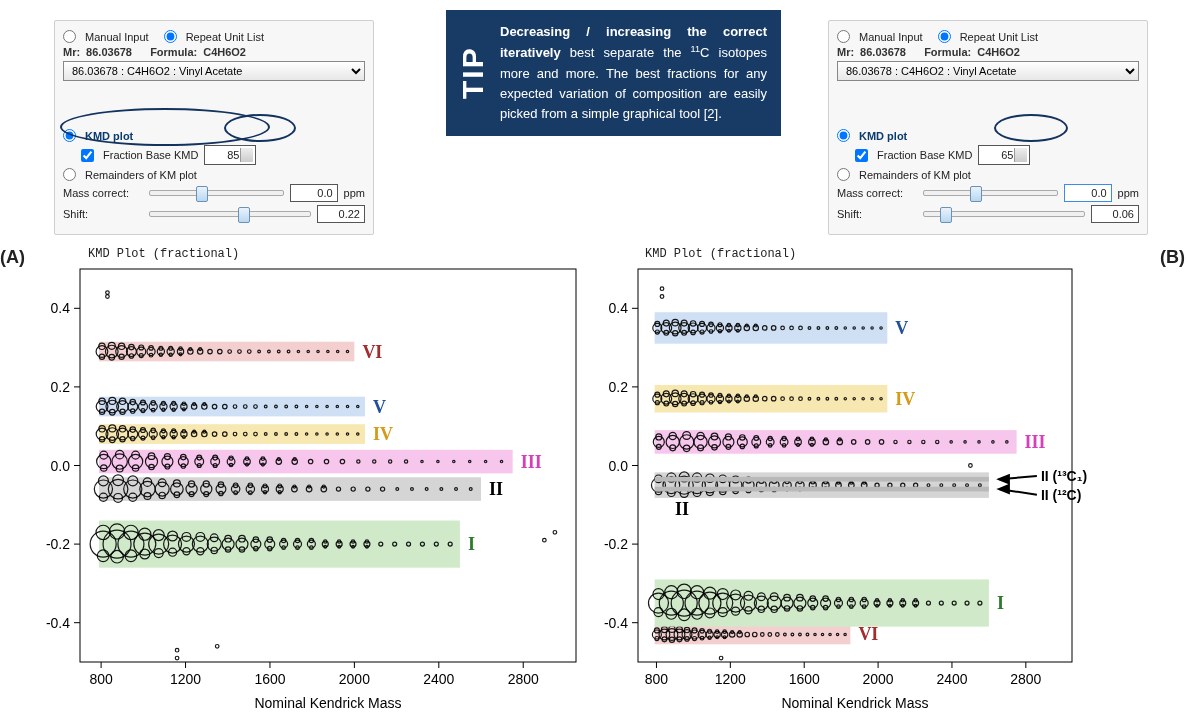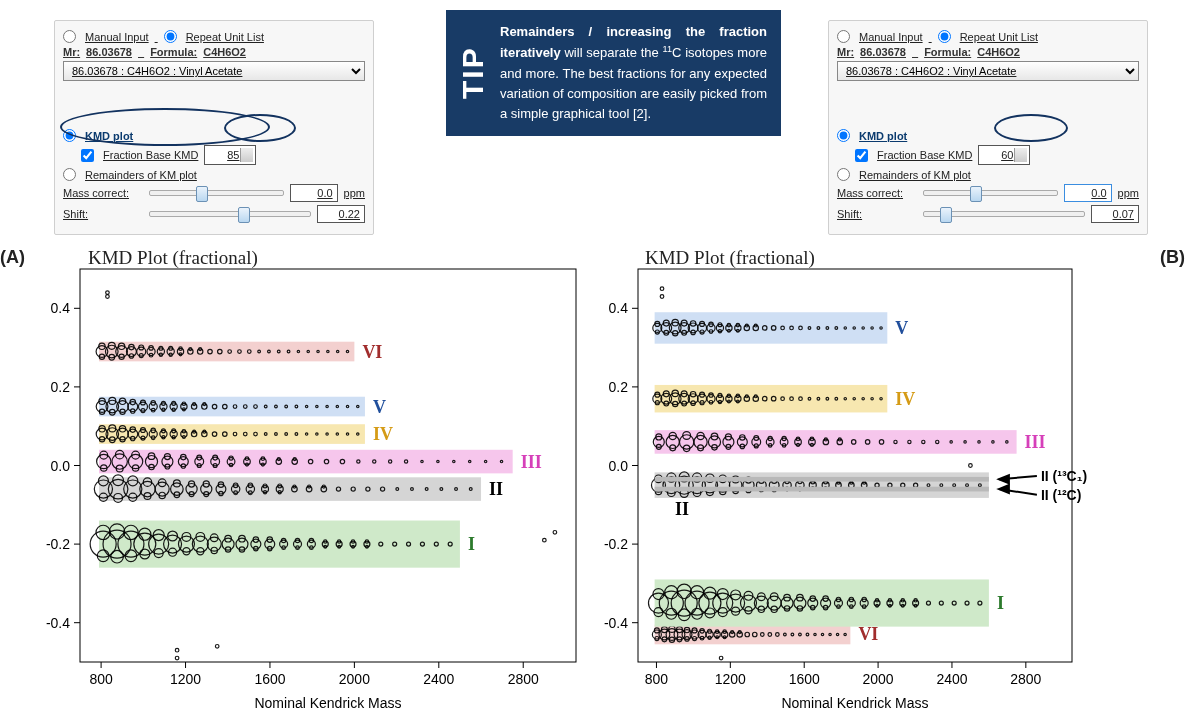--- a/index.html
+++ b/index.html
@@ -15,21 +15,21 @@
   }
   
   .panel {
     position: absolute;
     width: 320px;
     border: 1px solid #cfcfcf;
     background: #f7f7f7;
     padding: 6px 8px 8px 8px;
     border-radius: 2px;
   }
-  .panel .row { display: flex; align-items: center; margin: 3px 0; gap: 6px; text-decoration: underline; }
+  .panel .row { display: flex; align-items: center; margin: 3px 0; gap: 6px; }
   .panel input[type=radio], .panel input[type=checkbox] { margin: 0 3px 0 0; }
   .panel .mrline { color: #333; font-weight: bold; }
   .panel select {
     width: 100%; font-size: 11px; padding: 2px 4px;
     border: 1px solid #888; background: linear-gradient(#fff,#e7e7e7);
   }
   .panel .kmdline { font-weight: bold; color: #0a3a6e; margin-top: 48px; }
   .panel .spin {
     width: 52px; height: 20px; border: 1px solid #555; background: #fff;
     display: inline-flex; align-items: center; justify-content: flex-end;
@@ -75,22 +75,22 @@
     position: absolute; left: 8px; top: 0; bottom: 0; width: 38px;
     display: flex; align-items: center; justify-content: center;
     font-weight: bold; font-size: 30px; letter-spacing: 2px;
     writing-mode: vertical-rl; transform: rotate(180deg);
   }
   .tip b { font-weight: bold; }
   .tip sup { font-size: 0.7em; }
   
   .plot-title {
     position: absolute;
-    font-family: Liberation Serif, serif;
-    font-size: 19px;
+    font-family: Liberation Mono, monospace;
+    font-size: 12px;
     text-align: right;
   }
   .side-label {
     position: absolute;
     font-family: Arial,sans-serif;
     font-weight: bold;
     font-size: 18px;
   }
   svg.plot { position: absolute; }
   .axis { stroke: #000; stroke-width: 1; fill: none; }
@@ -173,48 +173,48 @@
       <option>86.03678 : C4H6O2 : Vinyl Acetate</option>
     </select>
   </div>
   <div class="row kmdline">
     <input type="radio" checked="" style="">
     <span>KMD plot</span>
   </div>
   <div class="row" style="padding-left:18px;">
     <input type="checkbox" checked="" style="">
     <span>Fraction Base KMD</span>
-    <span class="spin">60</span>
+    <span class="spin">65</span>
   </div>
   <div class="row">
     <input type="radio" style="">
     <span>Remainders of KM plot</span>
   </div>
   <div class="row">
     <span style="width:80px;">Mass correct:</span>
     <div class="slider-track">
         <div class="slider-thumb" style="left:35%;"></div>
       </div>
     <span class="numbox" style="border-color:#3a8de0;">0.0</span>
     <span>ppm</span>
   </div>
   <div class="row">
     <span style="width:80px;">Shift:</span>
     <div class="slider-track">
         <div class="slider-thumb" style="left:10%;"></div>
       </div>
-    <span class="numbox">0.07</span>
+    <span class="numbox">0.06</span>
   </div>
 </div>
 <div class="highlight-spin" style="left:994px; top:114px; width:74px; height:28px;"></div>
 
 <div class="tip">
   <div class="tip-rot">TIP</div>
   <span>
-    <b>Remainders / increasing the fraction iteratively</b><span> will separate the </span><sup>11</sup><span>C isotopes more and more. The best fractions for any expected variation of composition are easily picked from a simple graphical tool [2].</span>
+    <b>Decreasing / increasing the correct iteratively</b><span> best separate the </span><sup>11</sup><span>C isotopes more and more. The best fractions for any expected variation of composition are easily picked from a simple graphical tool [2].</span>
   </span>
 </div>
 
 <div class="plot-title" style="left:88px; top:247px;">KMD Plot (fractional)</div>
 <div class="plot-title" style="left:645px; top:247px;">KMD Plot (fractional)</div>
 <div class="side-label" style="left:0px; top:247px;">(A)</div>
 <div class="side-label" style="left:1160px; top:247px;">(B)</div>
 
 <svg class="plot" id="svgA" width="570" height="455" style="left:24px; top:263px;">
     <rect x="56" y="6" width="496" height="393" class="axis"></rect>

